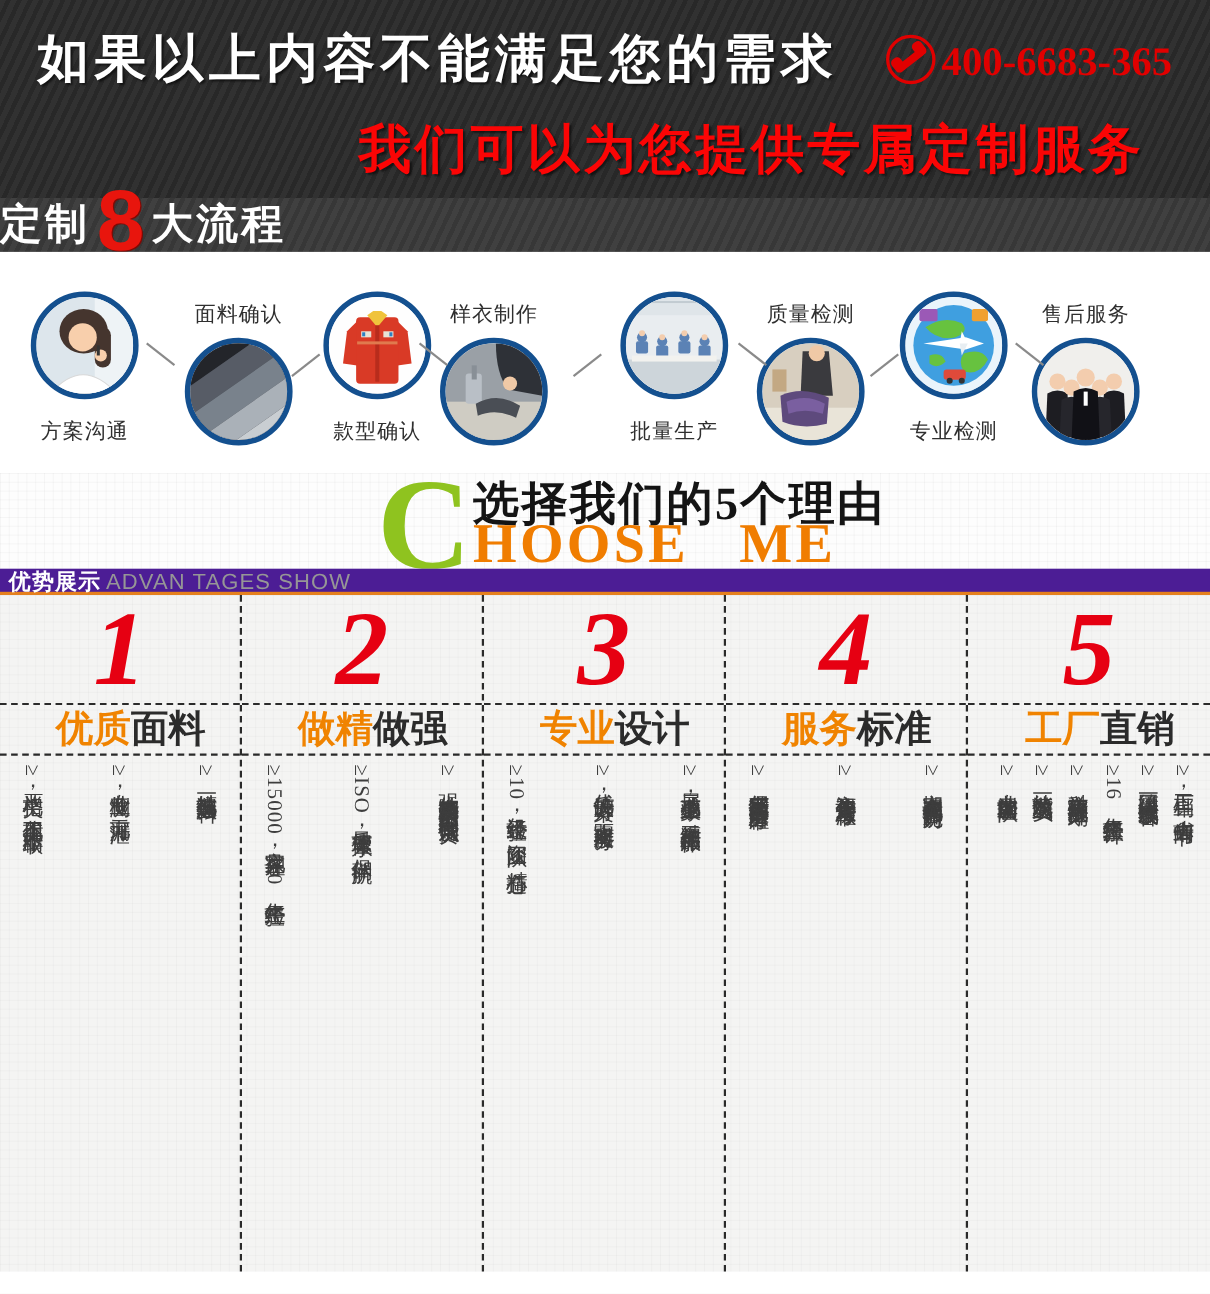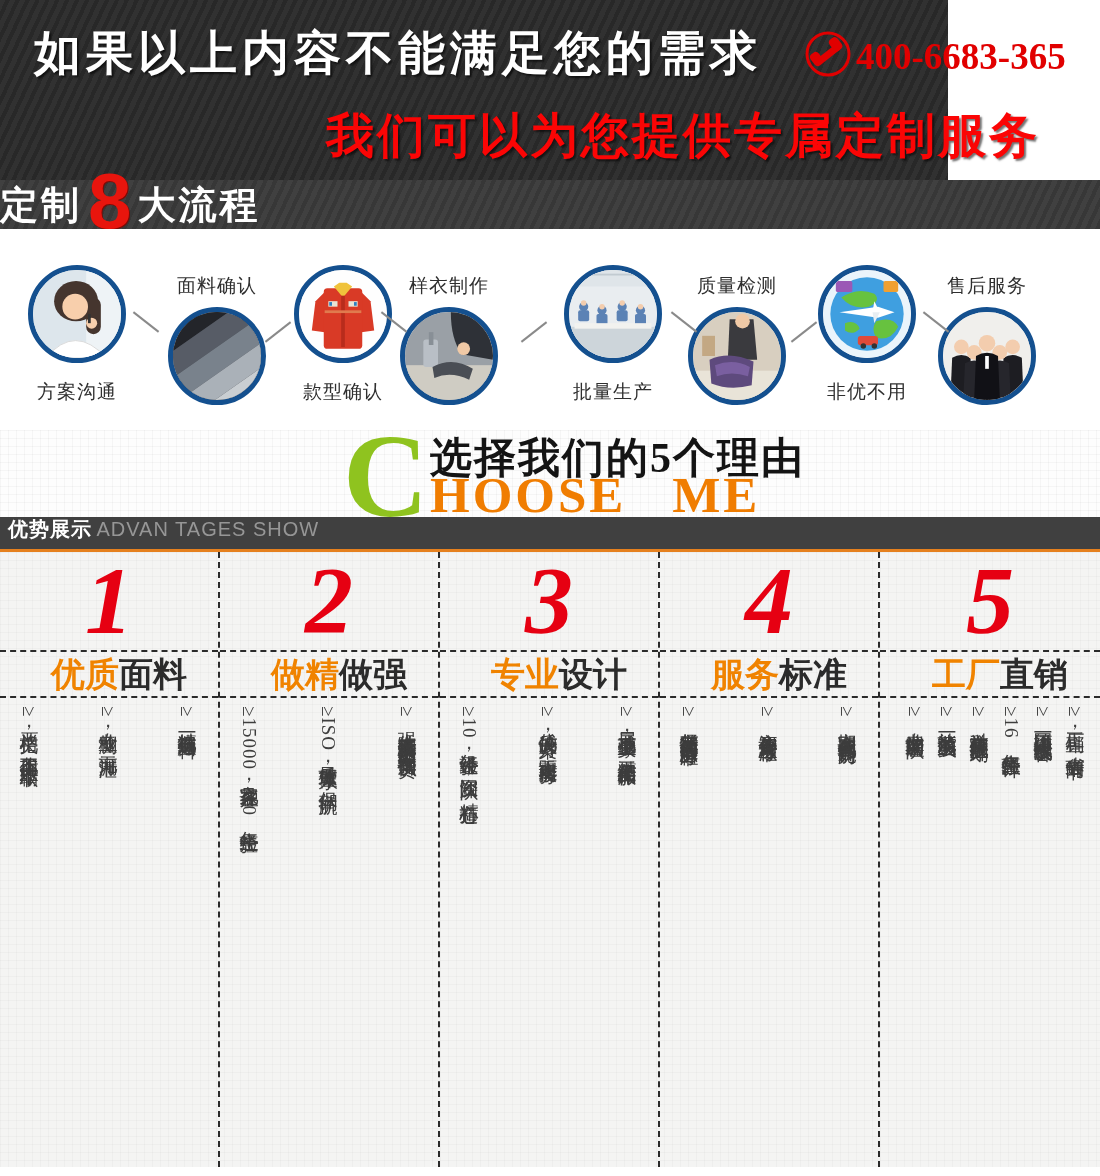--- a/index.html
+++ b/index.html
@@ -1,21 +1,21 @@
 <!DOCTYPE html>
 <html><head>
 <meta charset="utf-8">
 <style>
   * { box-sizing: border-box; margin: 0; padding: 0; }
   body { font-family: "Liberation Sans", sans-serif; background: #fff; }
   .page { position: relative; width: 1100px; height: 1176px; margin: 0 auto; overflow: hidden; background: #fff; }
 
   
   .top-banner {
-    position: relative; width: 948px; height: 180px;
+    position: relative; width: 1100px; height: 180px;
     background-color: #2c2c2c;
     background-image: repeating-linear-gradient(115deg, #313131 0px, #313131 5px, #282828 5px, #282828 9px);
   }
   .headline-primary {
     position: absolute; left: 34px; top: 22px;
     font-size: 47px; font-weight: 900; color: #ffffff; letter-spacing: 5px;
     text-shadow: 2px 2px 2px rgba(0,0,0,0.6);
     white-space: nowrap;
   }
   .phone-wrap { position: absolute; left: 804px; top: 30px; display: flex; align-items: center; gap: 4px; }
@@ -86,21 +86,21 @@
     font-size: 42px; color: #141414; letter-spacing: 2px; white-space: nowrap;
   }
   .choose-en {
     position: absolute; left: 430px; top: 40px;
     font-family: "Liberation Serif", serif; font-weight: 700;
     font-size: 51px; line-height: 1; color: #f07d01; letter-spacing: 3px; word-spacing: 30px; white-space: nowrap;
   }
 
   
   .adv-bar {
-    position: relative; width: 1100px; height: 35px; background: #404040;
+    position: relative; width: 1100px; height: 24px; background: #4c1d95;
     border-bottom: 3px solid #e5801e; line-height: 25px; padding-left: 8px; white-space: nowrap;
   }
   .adv-cn { font-size: 20px; font-weight: 700; color: #ffffff; letter-spacing: 1px; }
   .adv-en { font-size: 20px; color: #969696; letter-spacing: 1px; }
 
   
   .reasons {
     position: relative; width: 1100px; height: 615px; display: flex;
     background-color: #f4f4f3;
     background-image: linear-gradient(rgba(0,0,0,0.022) 1px, transparent 1px),
@@ -285,21 +285,21 @@
           <path d="M18,46 L60,40 L78,46 L60,52 Z" fill="#ffffff"></path>
           <path d="M56,34 L62,46 L54,46 Z" fill="#ffffff"></path>
           <path d="M56,58 L62,46 L54,46 Z" fill="#e8eef2"></path>
           <rect x="38" y="72" width="22" height="10" rx="3" fill="#e04a3a"></rect>
           <circle cx="44" cy="83" r="3" fill="#333"></circle>
             <circle cx="56" cy="83" r="3" fill="#333"></circle>
           <rect x="14" y="12" width="18" height="12" rx="2" fill="#9b59b6"></rect>
           <rect x="66" y="12" width="16" height="12" rx="2" fill="#f0a030"></rect>
         </svg>
       </div>
-      <div class="step-label">非优不用</div>
+      <div class="step-label">专业检测</div>
     </div>
 
     <div class="step down s8">
       <div class="circle">
         <svg viewBox="0 0 96 96">
           <rect width="96" height="96" fill="#f0efec"></rect>
           <g>
             <circle cx="20" cy="38" r="8" fill="#f3cdae"></circle>
               <path d="M8,96 L32,96 L30,50 Q20,44 10,50 Z" fill="#1d1d22"></path>
             <circle cx="76" cy="38" r="8" fill="#f3cdae"></circle>

